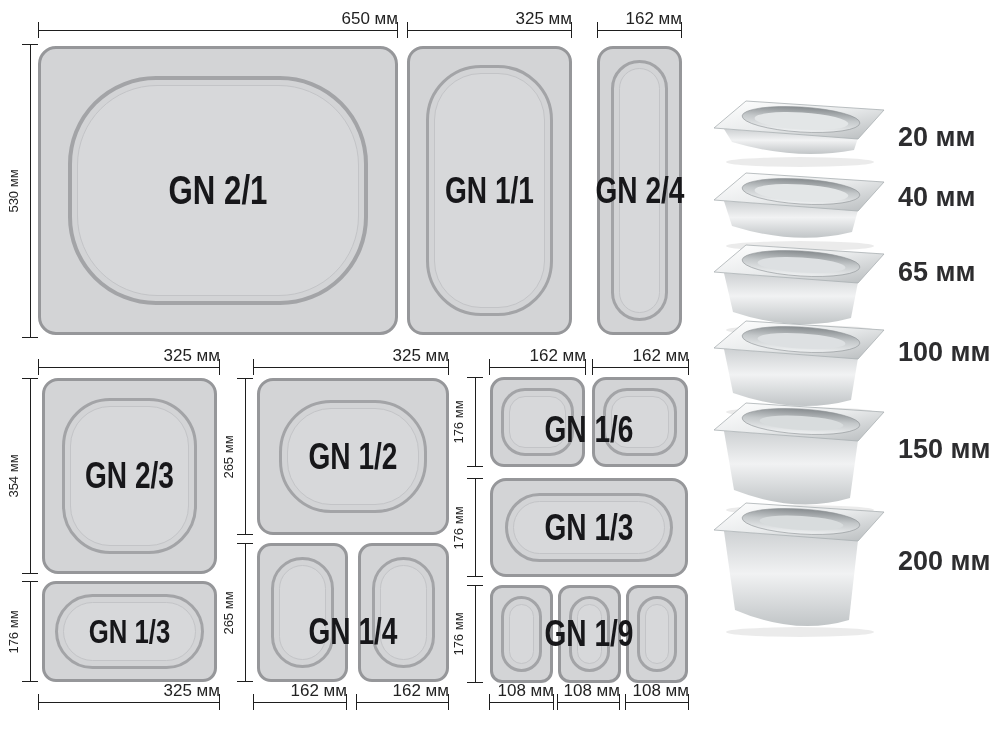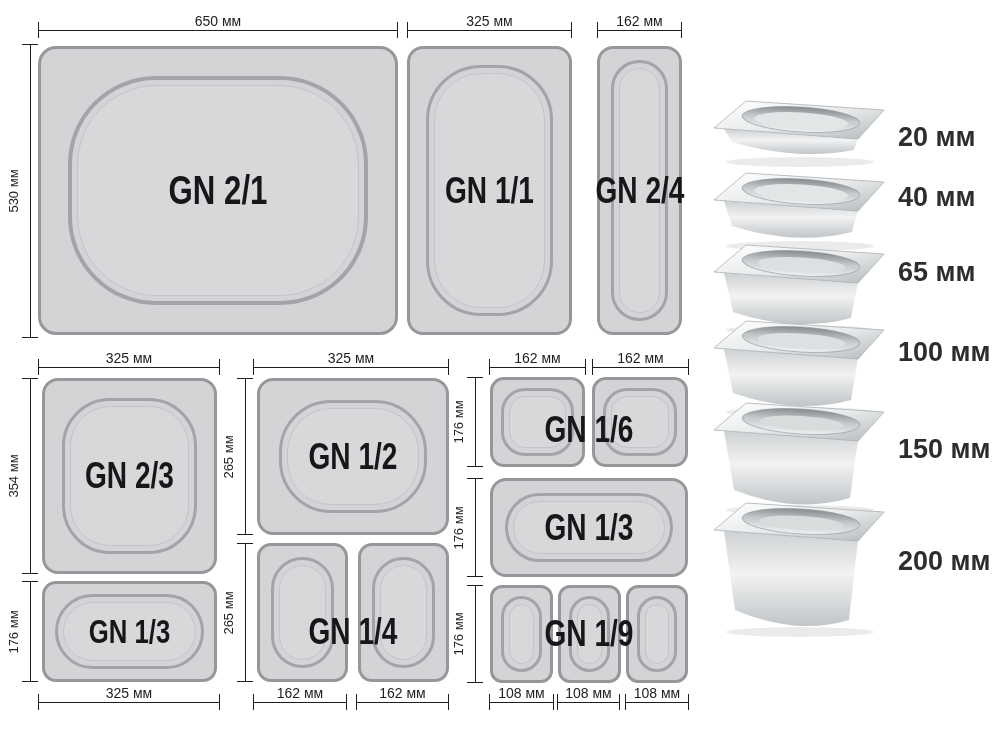--- a/index.html
+++ b/index.html
@@ -27,22 +27,22 @@
     font-weight:700;font-size:36px;color:#17171a;white-space:nowrap;
     transform:scaleX(0.78);letter-spacing:0px;z-index:6;
   }
   .gn-label.big{font-size:40px;}
   
   .hdim{position:absolute;height:16px;z-index:4;}
   .hdim .line{position:absolute;left:0;right:0;top:8px;height:1px;background:#1e1e1e;}
   .hdim .tick-l,.hdim .tick-r{position:absolute;top:0;width:1px;height:16px;background:#1e1e1e;}
   .hdim .tick-l{left:0}
   .hdim .tick-r{right:0}
-  .hdim .lbl{position:absolute;left:0;right:0;bottom:9px;text-align:center;
-    font-size:14px;color:#222222;white-space:nowrap;}
+  .hdim .lbl{position:absolute;left:0;right:0;bottom:9px;text-align:right;
+    font-size:17px;color:#222222;white-space:nowrap;}
   .vdim{position:absolute;width:16px;z-index:4;}
   .vdim .line{position:absolute;top:0;bottom:0;left:8px;width:1px;background:#1e1e1e;}
   .vdim .tick-t,.vdim .tick-b{position:absolute;left:0;width:16px;height:1px;background:#1e1e1e;}
   .vdim .tick-t{top:0}
   .vdim .tick-b{bottom:0}
   .vdim .lbl{position:absolute;top:50%;left:-9px;transform:translate(-50%,-50%) rotate(-90deg);
     font-size:13px;color:#222222;white-space:nowrap;}
   
   .pan{position:absolute;z-index:2;}
   .depth-label{

